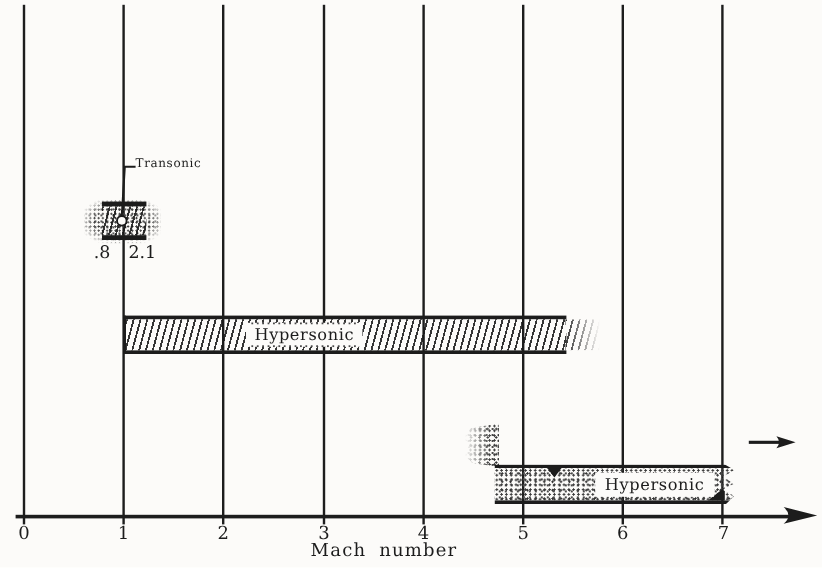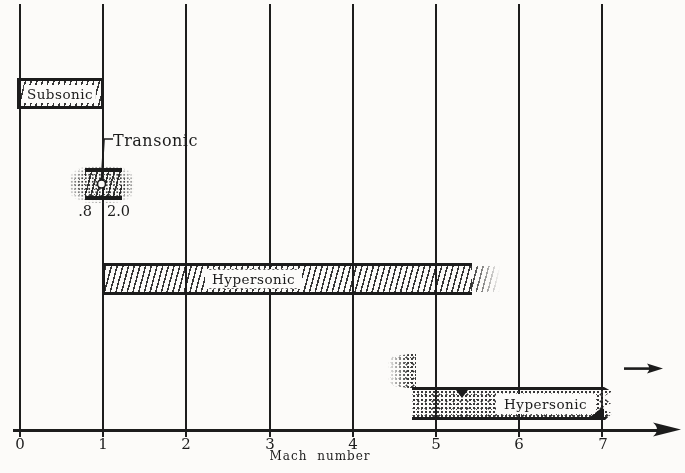--- a/index.html
+++ b/index.html
@@ -20,21 +20,21 @@
     position:absolute;left:13px;top:429px;width:645px;height:3px;
     background:#1d1d1d;
   }
   .x-arrow{position:absolute;left:648px;top:420px;}
   .tick{
     position:absolute;top:436px;width:28px;
     text-align:center;font-size:15px;line-height:17px;
   }
   .axis-title{
     position:absolute;left:235px;top:449px;width:170px;
-    text-align:center;font-size:12px;letter-spacing:1px;word-spacing:5px;
+    text-align:center;font-size:15px;letter-spacing:1px;word-spacing:5px;
   }
   
   .hatch{
     background-image:repeating-linear-gradient(105deg,
       rgba(25,25,25,.88) 0px, rgba(25,25,25,.88) 1.5px,
       rgba(0,0,0,0) 1.5px, rgba(0,0,0,0) 5.5px);
   }
   .stipple{
     background-image:
       radial-gradient(circle,#383838 .8px,rgba(0,0,0,0) 1px),
@@ -66,21 +66,21 @@
             mask-image:radial-gradient(ellipse at center,#000 50%,rgba(0,0,0,0) 82%);
   }
   .transonic-box{
     position:absolute;left:85px;top:168px;width:37px;height:32px;
     box-sizing:border-box;
     border-top:4px solid #1c1c1c;border-bottom:4px solid #1c1c1c;
   }
   .transonic-leader{position:absolute;left:85px;top:130px;}
   .transonic-label{
     position:absolute;left:113px;top:131px;
-    font-size:16px;letter-spacing:.5px;white-space:nowrap;
+    font-size:10px;letter-spacing:.5px;white-space:nowrap;
   }
   .transonic-lower{
     position:absolute;left:68px;top:203px;width:24px;
     text-align:right;font-size:14.5px;
   }
   .transonic-upper{
     position:absolute;left:107px;top:203px;font-size:14.5px;
   }
   
   .supersonic{
@@ -150,33 +150,30 @@
   <div class="tick" style="left:89px">1</div>
   <div class="tick" style="left:172px">2</div>
   <div class="tick" style="left:256px">3</div>
   <div class="tick" style="left:339px">4</div>
   <div class="tick" style="left:422px">5</div>
   <div class="tick" style="left:505px">6</div>
   <div class="tick" style="left:589px">7</div>
 
   <div class="axis-title">Mach number</div>
 
-  <div class="bar subsonic hatch">
-    <span class="bar-label">Subsonic</span>
-  </div>
 
   <div class="transonic-fuzz"></div>
   <div class="transonic-box hatch"></div>
   <svg class="transonic-leader" width="40" height="64" viewBox="0 0 40 64">
     <path d="M28 9 H19 L16.5 50" fill="none" stroke="#1c1c1c" stroke-width="1.7"></path>
     <circle cx="16.5" cy="54" r="4" fill="#fcfbf9" stroke="#1c1c1c" stroke-width="1.6"></circle>
   </svg>
   <div class="transonic-label">Transonic</div>
   <div class="transonic-lower">.8</div>
-  <div class="transonic-upper">2.0</div>
+  <div class="transonic-upper">2.1</div>
 
   <div class="bar supersonic hatch">
     <span class="bar-label super-dots">Hypersonic</span>
   </div>
   <div class="supersonic-fade hatch"></div>
 
   <div class="hyper-tail stipple"></div>
   <div class="bar hypersonic stipple">
     <div class="hyper-notch"></div>
     <div class="hyper-corner"></div>

